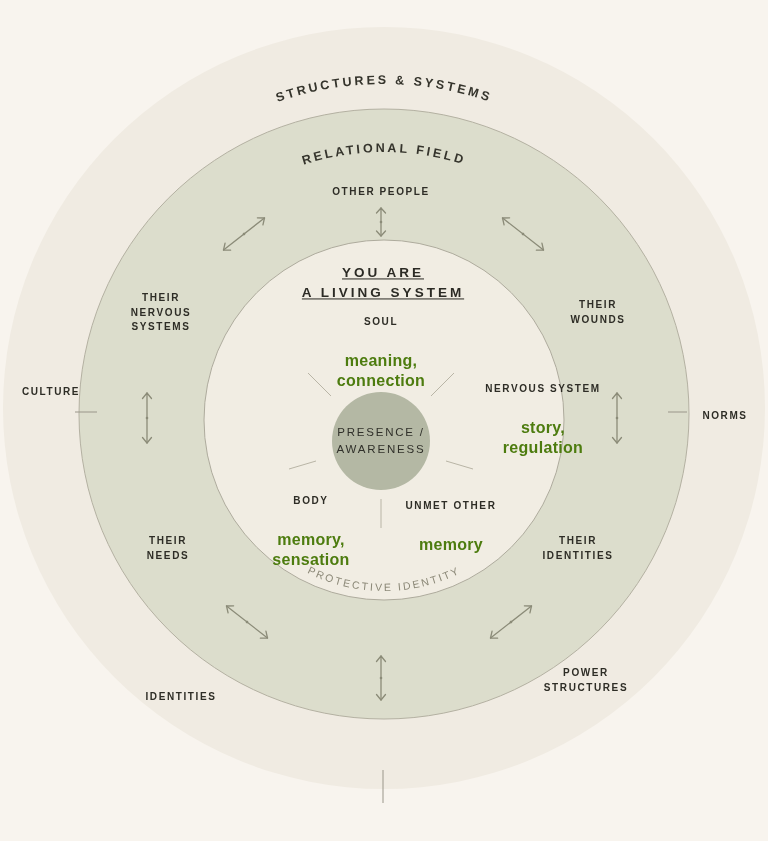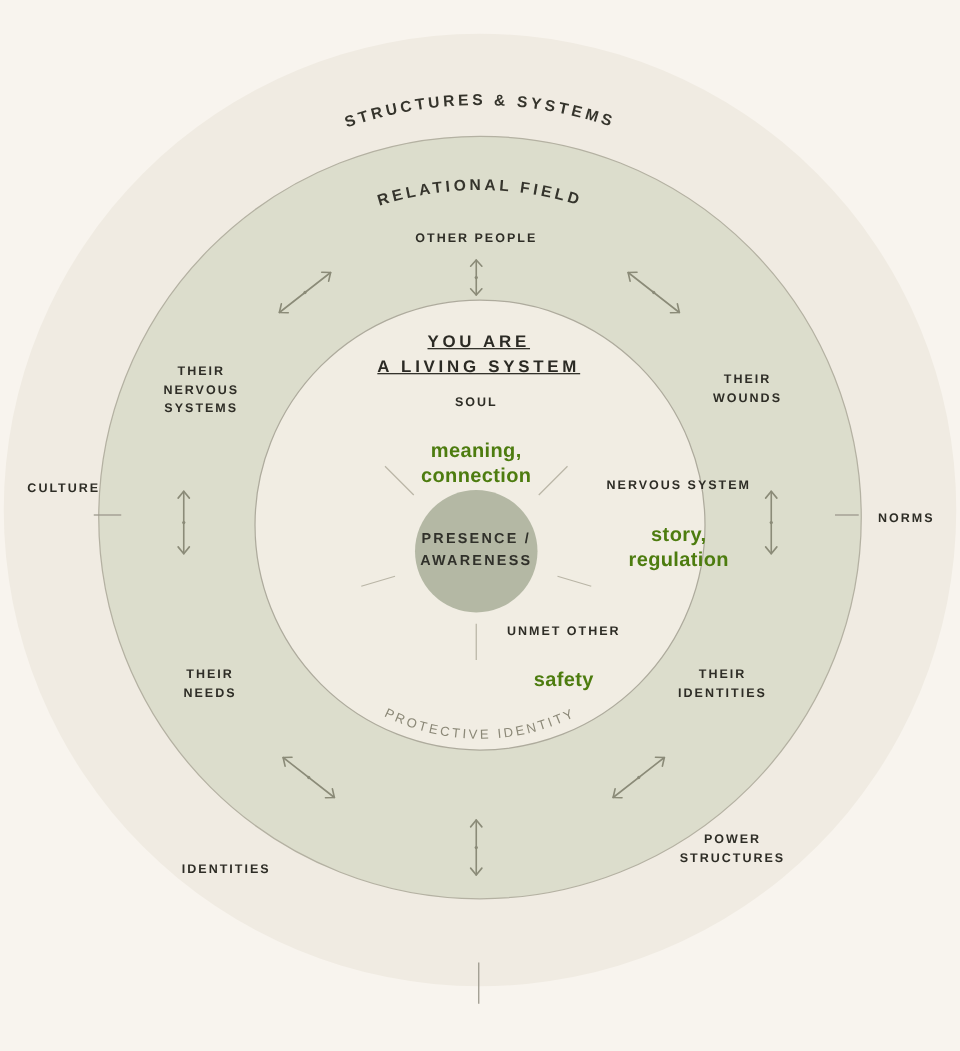--- a/index.html
+++ b/index.html
@@ -36,21 +36,21 @@
   }
   .part .cap{display:block;margin-bottom:3px;text-align:center;}
   .inner-title{
     font-weight:600;
     font-size:13.5px;
     letter-spacing:3px;
     color:#2b2a24;
     line-height:1.45;
   }
   .presence{
-    font-weight:700;
+    font-weight:400;
     font-size:11.5px;
     letter-spacing:1.8px;
     color:#30302a;
     line-height:1.5;
     text-align:center;
   }
   .arc-label{
     font-weight:600;
     font-size:12.5px;
     letter-spacing:2.8px;
@@ -164,22 +164,27 @@
 connection</span>
   </div>
 
 
   <div class="lbl part" style="left:497px;top:412px;margin-left:46px;">
     <span class="cap">NERVOUS SYSTEM</span>
     <span class="sub">story,
 regulation</span>
   </div>
 
+  <div class="lbl part" style="left:311px;top:524px;">
+    <span class="cap">BODY</span>
+    <span class="sub">memory,
+sensation</span>
+  </div>
 
   <div class="lbl part" style="left:451px;top:518px;">
     <span class="cap">UNMET OTHER</span>
-    <span class="sub">safety</span>
+    <span class="sub">memory</span>
   </div>
 
   <div class="lbl presence" style="left:381px;top:441px;">PRESENCE /
 AWARENESS</div>
 
 </div>
 
 </body></html>

